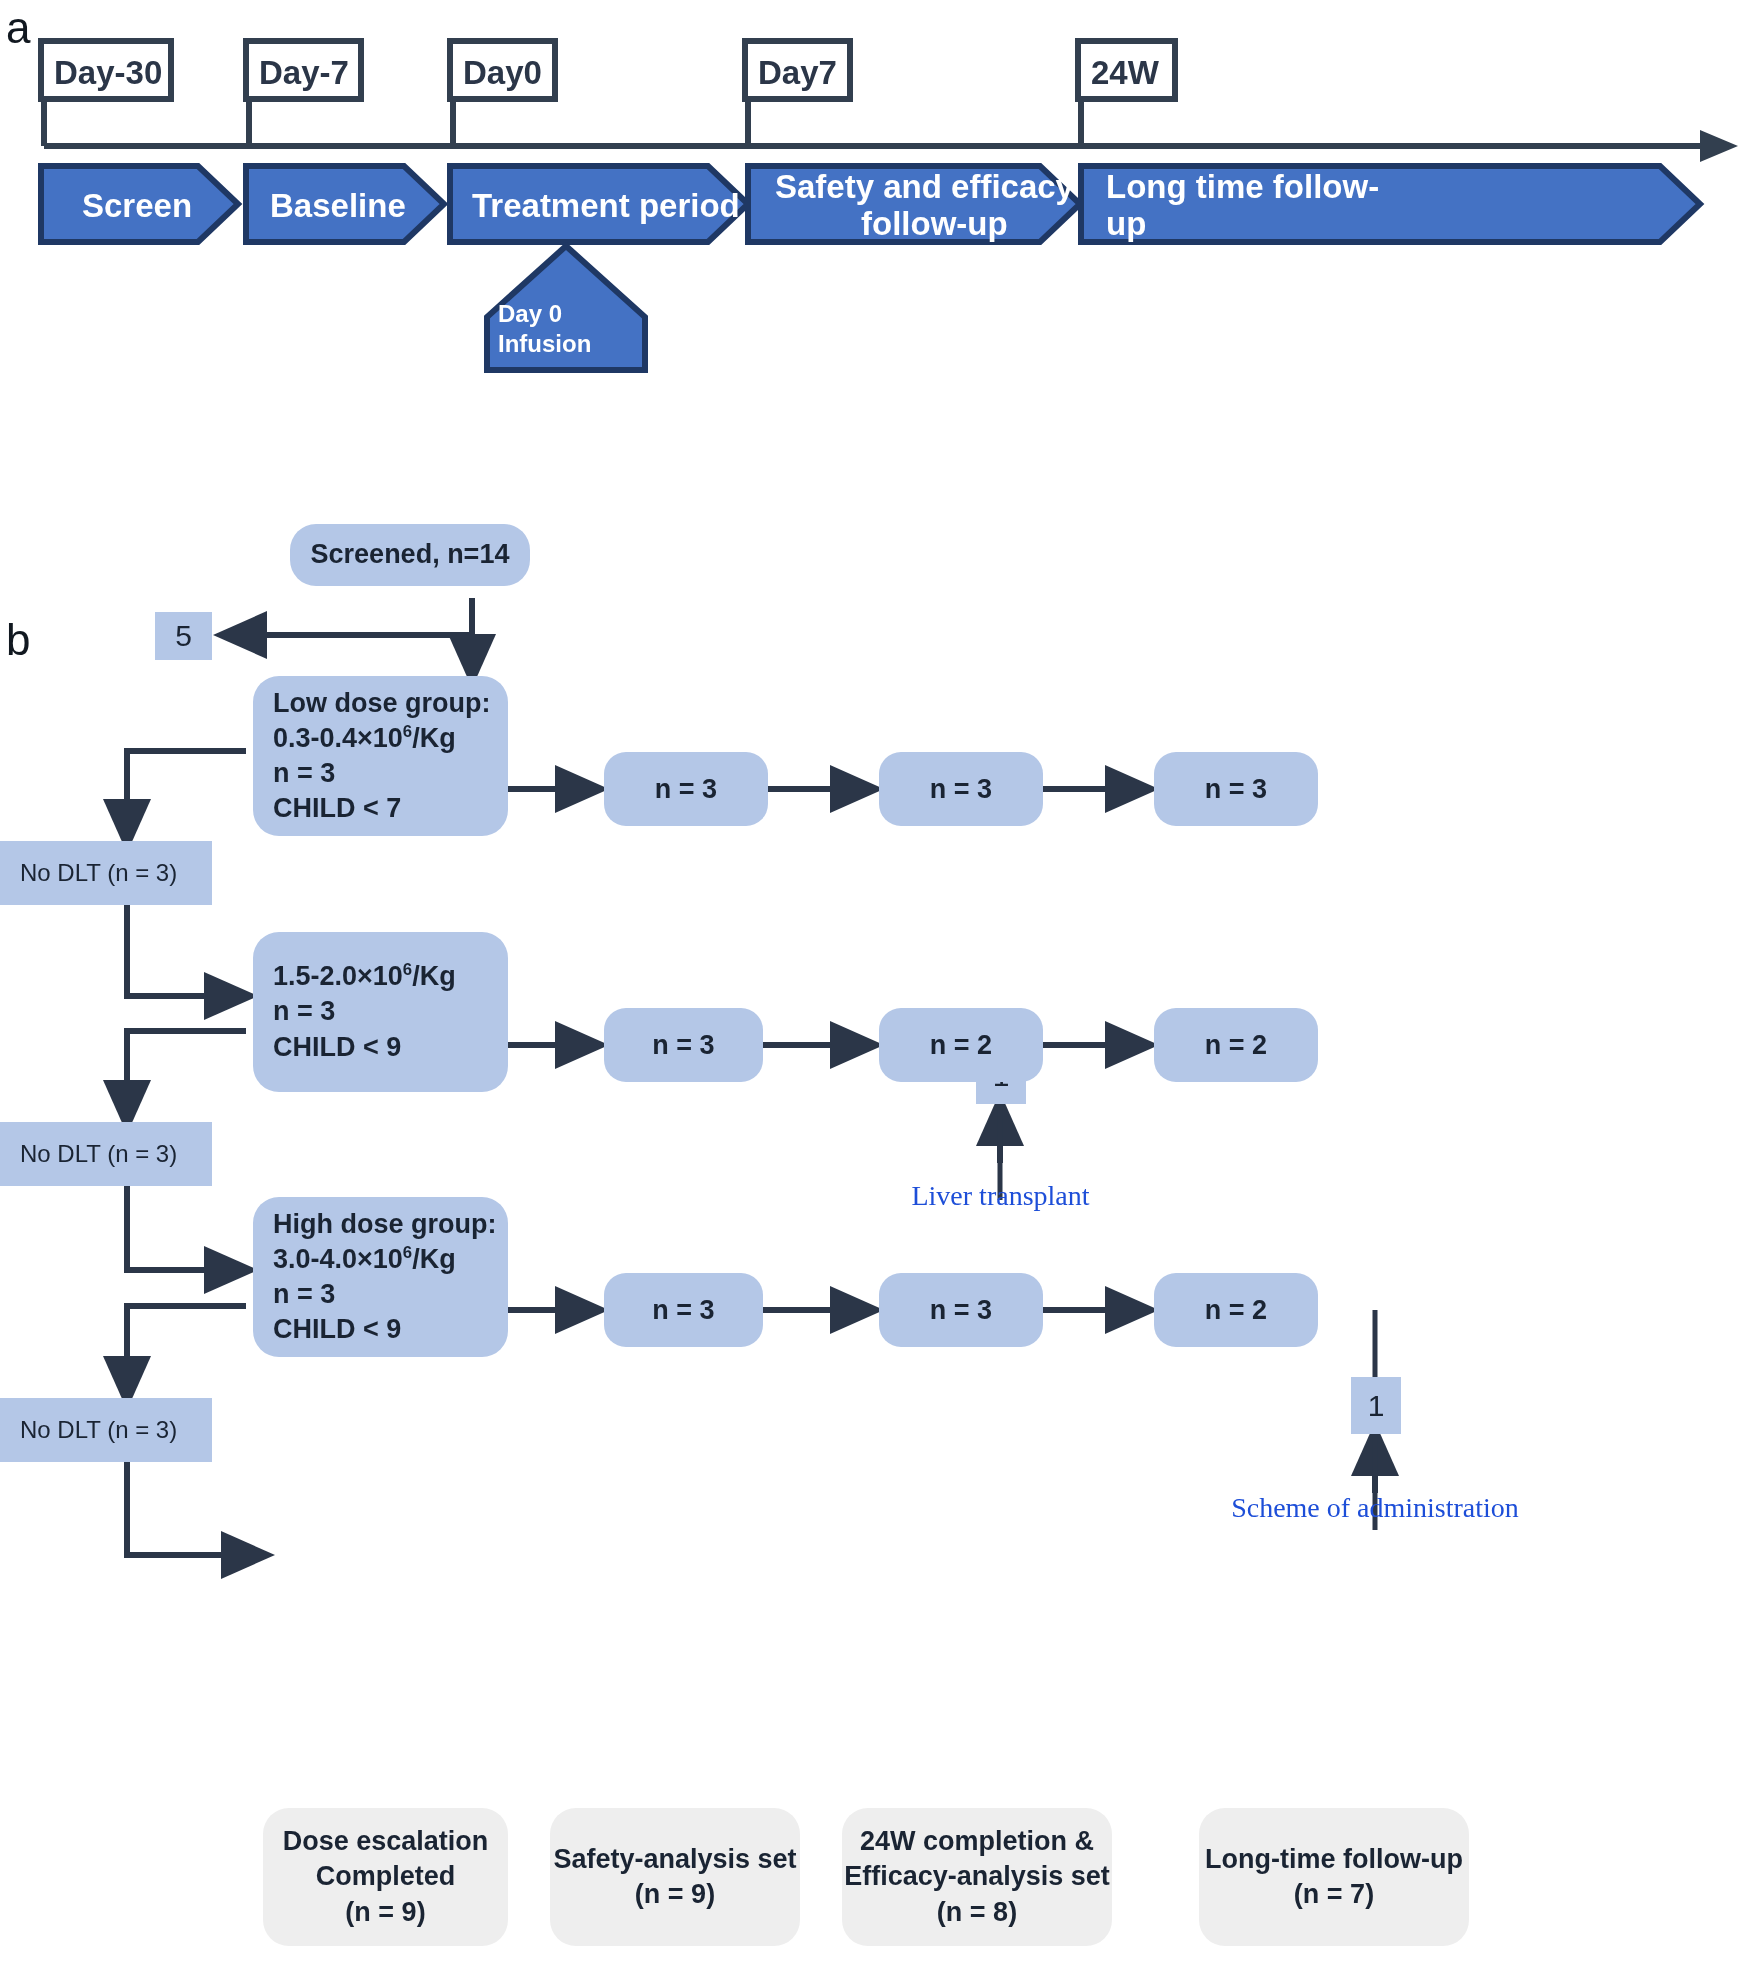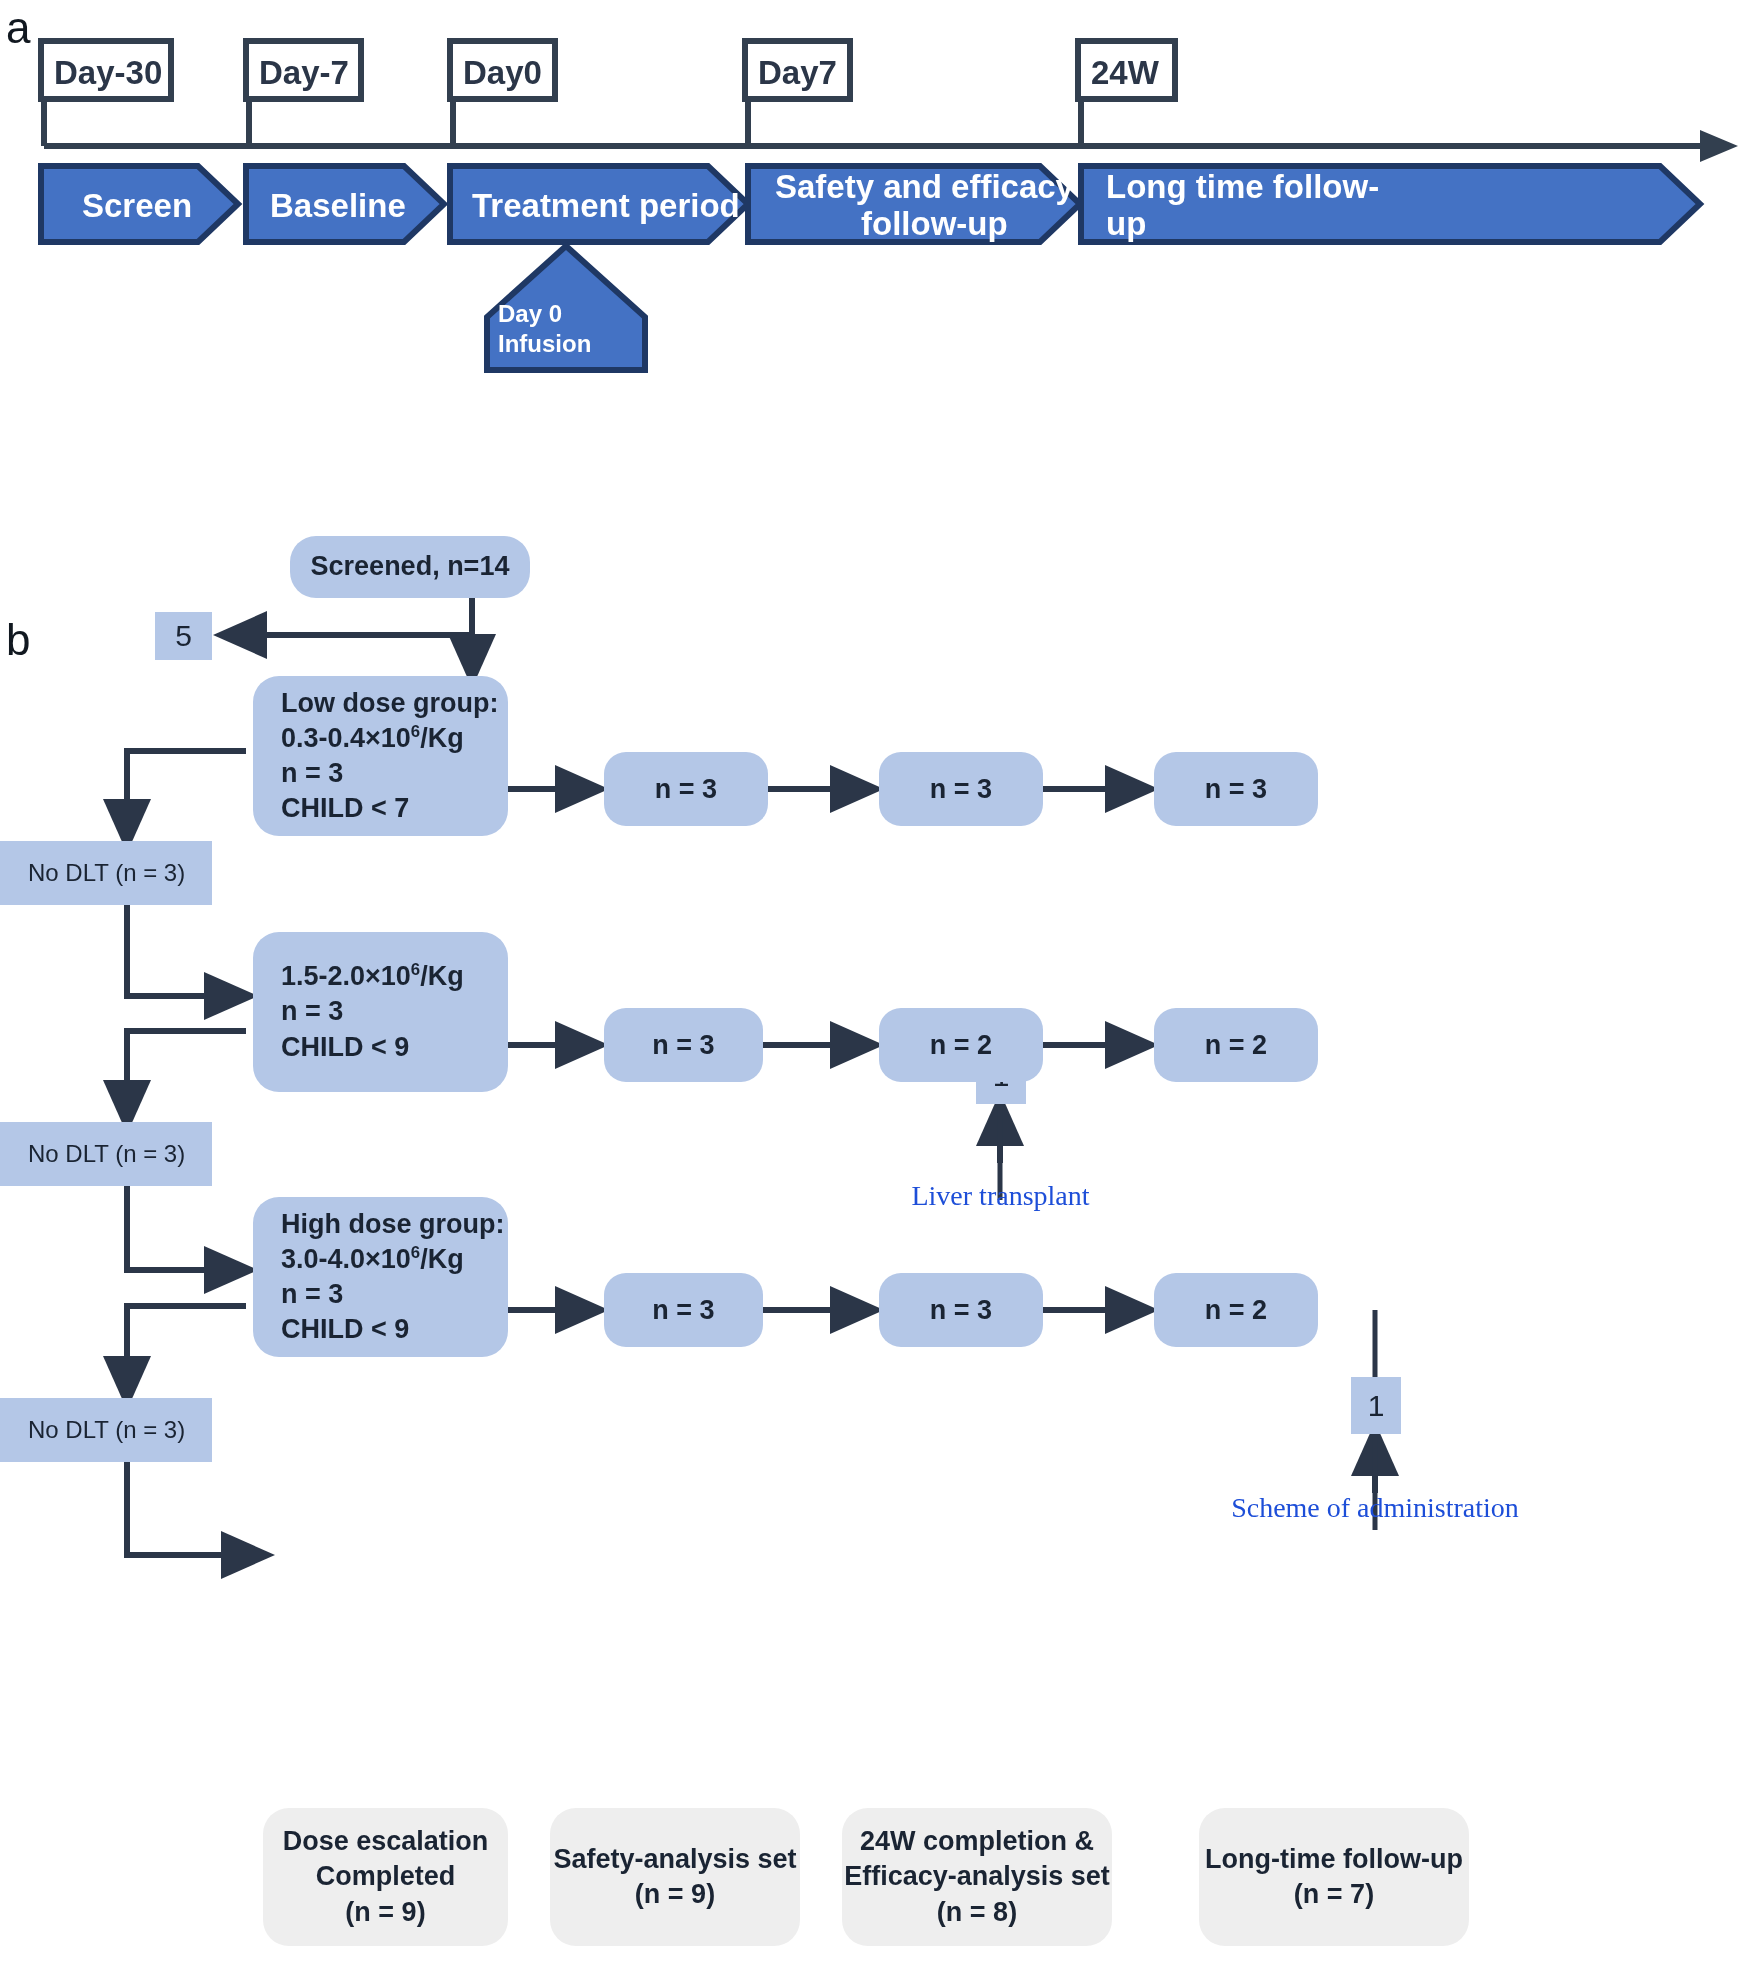--- a/index.html
+++ b/index.html
@@ -32,21 +32,21 @@
   .n-flat{background:#b4c7e7;border-radius:0;}
   .n-grey{background:#eeeeee;border-radius:26px;}
 
   .t-bold{font-weight:700;font-size:27px;line-height:1.30;color:#1a2433;}
   .t-reg{font-weight:400;font-size:24px;line-height:1.25;color:#1a2433;}
   .t-n{font-weight:700;font-size:27px;color:#1a2433;}
   .t-badge{font-weight:400;font-size:30px;color:#1a2433;}
   .t-ann{font-weight:400;font-size:28px;color:#1d4ed8;font-family:Liberation Serif, serif;}
 
   .center{justify-content:center;text-align:center;}
-  .leftpad{padding-left:28px;}
+  .leftpad{padding-left:20px;}
   sup{font-size:0.62em;vertical-align:super;line-height:0;}
 </style>
 </head>
 <body>
 
 <div class="root">
 
   <div class="panel-letter" style="left:6px;top:6px;">a</div>
   <div class="panel-letter" style="left:6px;top:618px;">b</div>
 
@@ -151,21 +151,21 @@
       <path d="M1000,1163 L1000,1104"></path>
       <path d="M1375,1493 L1375,1434"></path>
     </g>
 
     <g stroke="#2b3648" stroke-width="5" fill="none">
       <path d="M1000,1200 L1000,1045"></path>
       <path d="M1375,1530 L1375,1310"></path>
     </g>
   </svg>
 
-  <div class="node n-round center" style="left:290px;top:536px;width:240px;height:62px;">
+  <div class="node n-round center" style="left:290px;top:524px;width:240px;height:62px;">
     <div class="inner t-bold">Screened, n=14</div>
   </div>
 
   <div class="node n-flat center" style="left:155px;top:612px;width:57px;height:48px;">
     <div class="inner t-badge">5</div>
   </div>
 
   <div class="node n-round leftpad" style="left:253px;top:676px;width:255px;height:160px;">
     <div class="inner">
       <div class="t-bold">Low dose group:</div>

